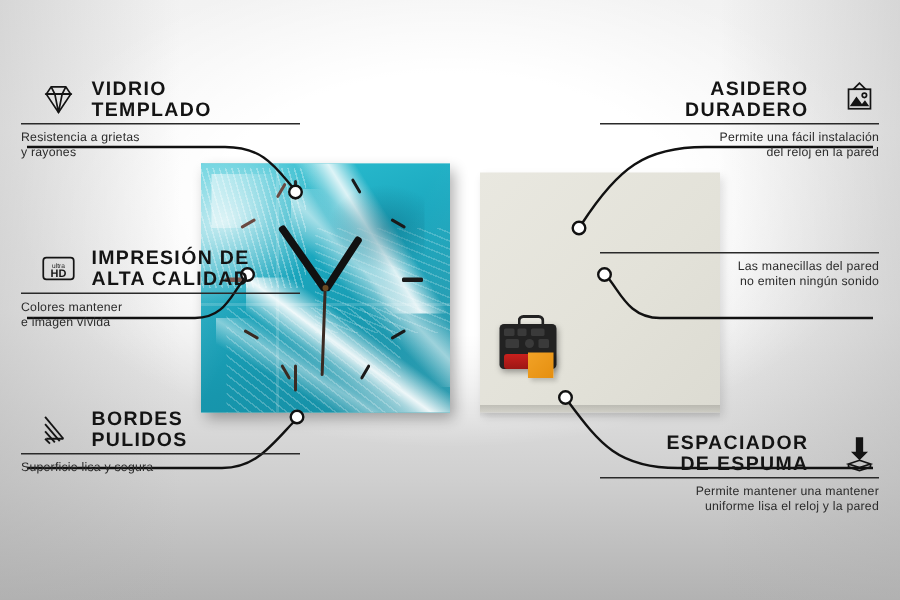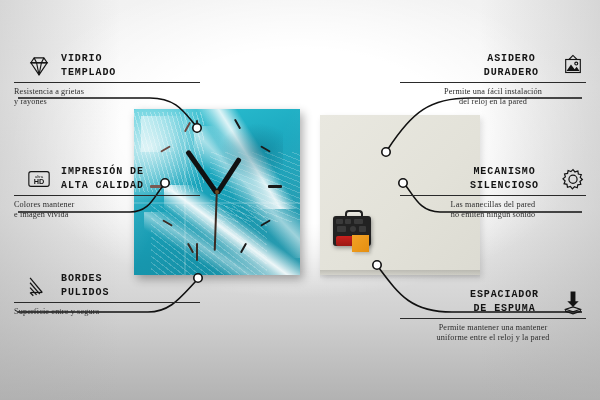--- a/index.html
+++ b/index.html
@@ -63,28 +63,28 @@
     background:#e8a01a;border-radius:1px;}
   .mech-dot{position:absolute;background:#3a3a3a;border-radius:1px;}
 
   .foam{position:absolute;left:232px;top:140px;width:17px;height:17px;
     background:linear-gradient(135deg,#f2a226,#e58f10);
     box-shadow:2px 2px 3px rgba(0,0,0,.18);}
 
   
   .callout{position:absolute;width:186px;}
   .co-left{left:14px;text-align:left;}
-  .co-right{right:14px;text-align:center;}
+  .co-right{right:14px;text-align:right;}
   .co-head{display:flex;align-items:center;gap:9px;}
   .co-right .co-head{flex-direction:row-reverse;}
-  .co-title{font-family:Liberation Mono, monospace;font-weight:bold;
-    font-size:10px;line-height:13.5px;letter-spacing:.9px;color:#141414;
+  .co-title{font-family:Liberation Sans, sans-serif;font-weight:bold;
+    font-size:13px;line-height:13.5px;letter-spacing:.9px;color:#141414;
     text-transform:uppercase;}
   .co-rule{height:1px;background:#2a2a2a;margin:3px 0 4px 0;}
-  .co-sub{font-family:Liberation Serif, serif;font-size:8.2px;line-height:10.4px;
+  .co-sub{font-family:Liberation Sans, sans-serif;font-size:8.2px;line-height:10.4px;
     color:#2b2b2b;letter-spacing:.15px;}
   .ico{width:26px;height:26px;flex:0 0 26px;color:#141414;margin-left:12px;}
   .ico svg{display:block;width:26px;height:26px;}
 
   .lines{position:absolute;inset:0;pointer-events:none;}
 </style>
 </head>
 <body>
 
 <div id="stage">
@@ -244,21 +244,21 @@
           <path d="M20 24 H6"></path>
         </svg>
       </span>
       <span class="co-title">
         <span>BORDES</span><br>
         <span>PULIDOS</span>
       </span>
     </div>
     <div class="co-rule"></div>
     <div class="co-sub">
-      <span>Superficie entre y segura</span>
+      <span>Superficie lisa y segura</span>
     </div>
   </div>
 
   <div class="callout co-right" style="top:52px;">
     <div class="co-head">
       <span class="ico">
         <svg viewBox="0 0 32 32" fill="none" stroke="currentColor" stroke-width="1.4">
           <path d="M16 3 L11 8 H21 Z"></path>
           <rect x="7" y="8" width="18" height="16"></rect>
           <circle cx="20" cy="13" r="1.8"></circle>
@@ -271,35 +271,20 @@
       </span>
     </div>
     <div class="co-rule"></div>
     <div class="co-sub">
       <span>Permite una fácil instalación</span><br>
       <span>del reloj en la pared</span>
     </div>
   </div>
 
   <div class="callout co-right" style="top:165px;">
-    <div class="co-head">
-      <span class="ico">
-        <svg viewBox="0 0 32 32" fill="none" stroke="currentColor" stroke-width="1.5">
-          <path d="M16 4.5 L18.4 7.3 L22 6.2 L22.6 9.9 L26.2 10.6 L24.9 14 L27.5 16.6
-                   L24.6 19 L25.6 22.6 L21.9 23.2 L21.2 26.8 L17.8 25.5 L15.2 28.1
-                   L12.8 25.2 L9.2 26.2 L8.6 22.5 L5 21.8 L6.3 18.4 L3.7 15.8
-                   L6.6 13.4 L5.6 9.8 L9.3 9.2 L10 5.6 L13.4 6.9 Z"></path>
-          <circle cx="16" cy="16.3" r="5"></circle>
-        </svg>
-      </span>
-      <span class="co-title">
-        <span>MECANISMO</span><br>
-        <span>SILENCIOSO</span>
-      </span>
-    </div>
     <div class="co-rule"></div>
     <div class="co-sub">
       <span>Las manecillas del pared</span><br>
       <span>no emiten ningún sonido</span>
     </div>
   </div>
 
   <div class="callout co-right" style="top:288px;">
     <div class="co-head">
       <span class="ico">
@@ -310,17 +295,17 @@
         </svg>
       </span>
       <span class="co-title">
         <span>ESPACIADOR</span><br>
         <span>DE ESPUMA</span>
       </span>
     </div>
     <div class="co-rule"></div>
     <div class="co-sub">
       <span>Permite mantener una mantener</span><br>
-      <span>uniforme entre el reloj y la pared</span>
+      <span>uniforme lisa el reloj y la pared</span>
     </div>
   </div>
 
 </div>
 
 </body></html>

